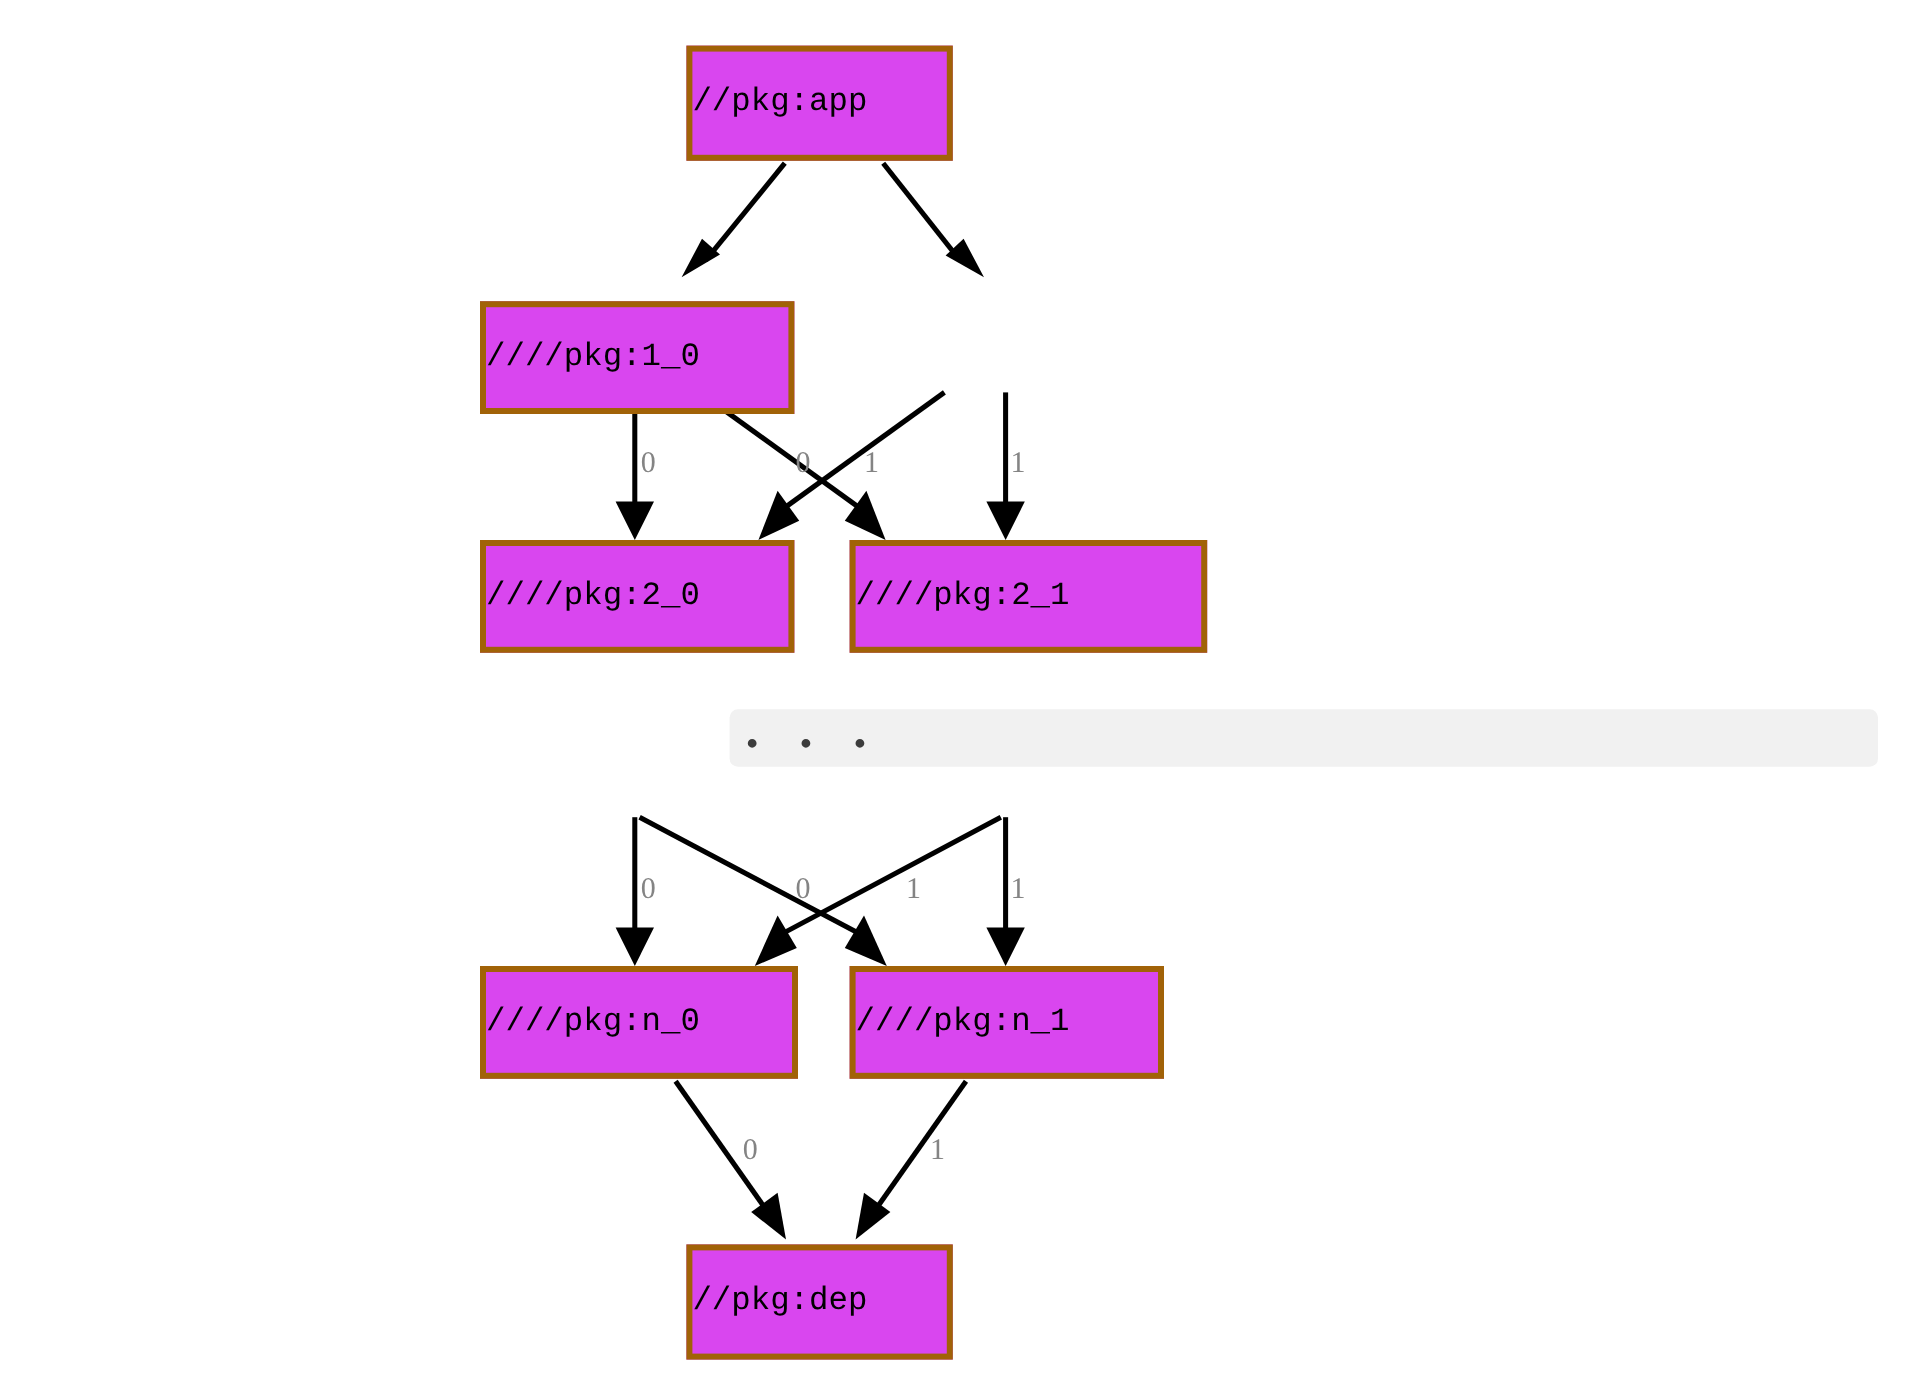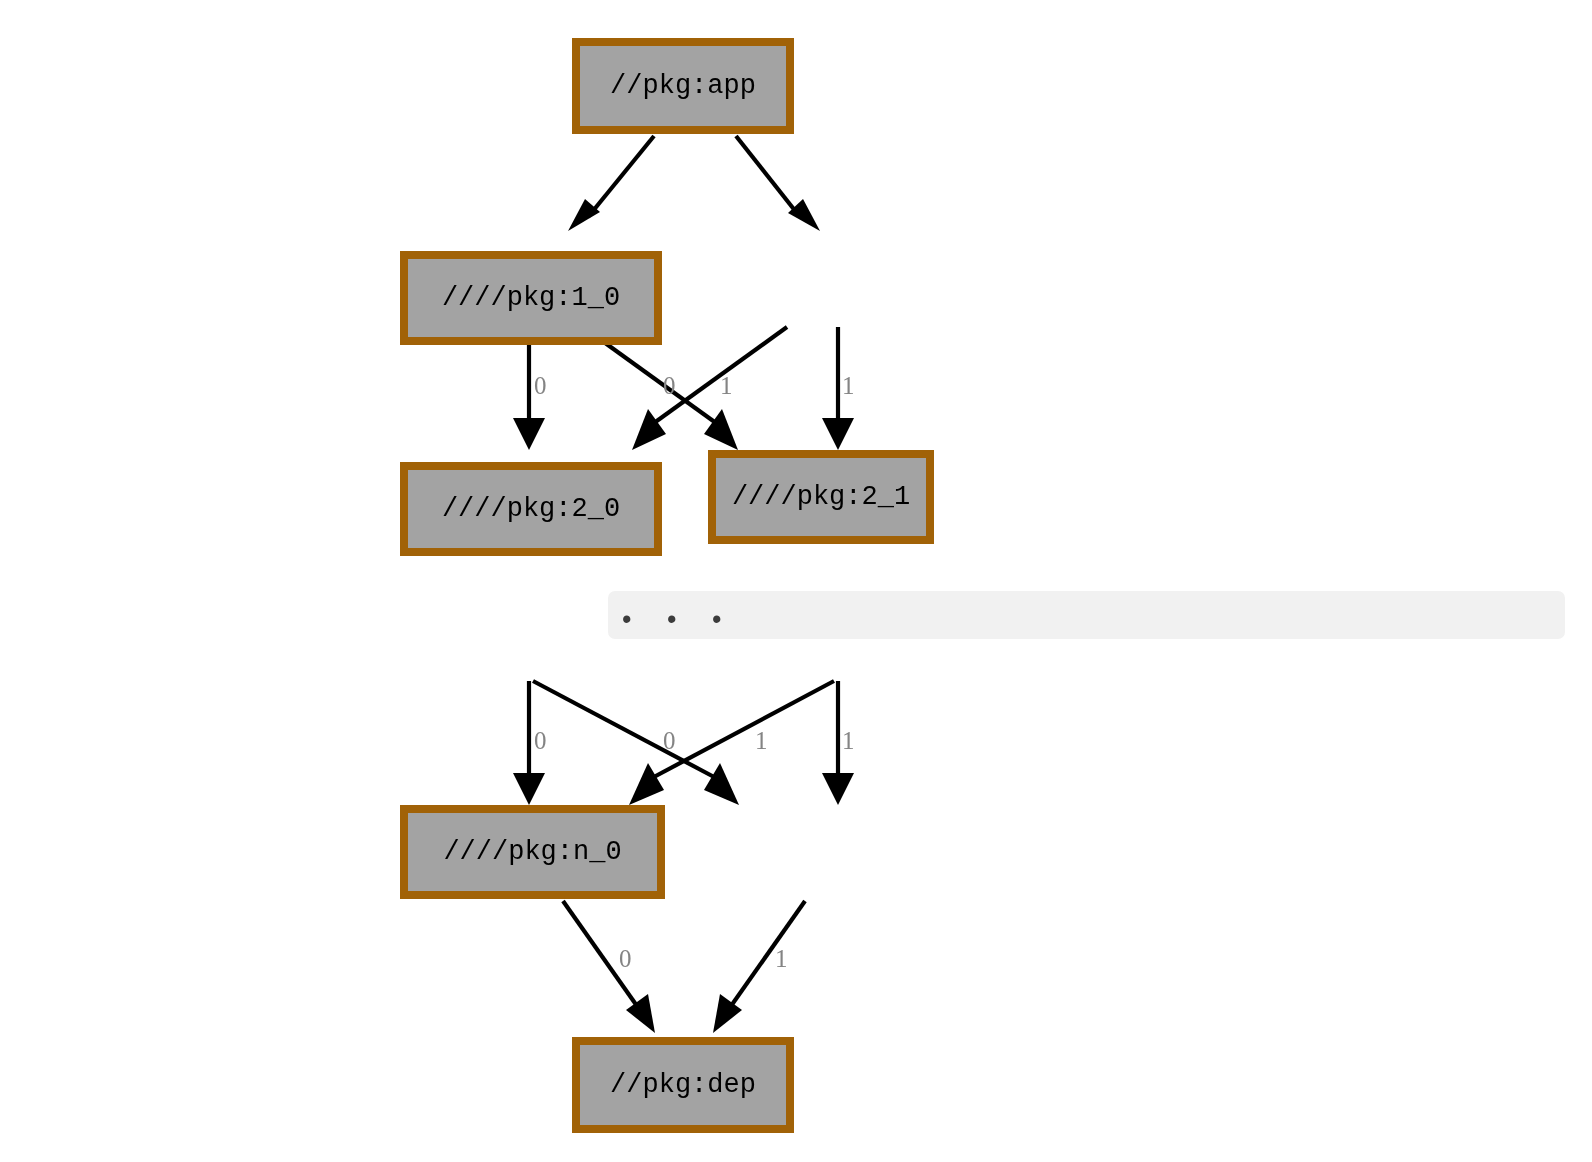--- a/index.html
+++ b/index.html
@@ -39,40 +39,39 @@
   }
   #edge-layer .edge-head {
     fill: #000000;
     stroke: none;
   }
 
   
   .node {
     position: absolute;
     box-sizing: border-box;
-    background: #a3a3a3;
-    border: 8px solid #a16207;
+    background: #d946ef;
+    border: 5px solid #a16207;
     display: flex;
     align-items: center;
-    justify-content: center;
   }
   .node .node-label {
     font-family: "Liberation Mono", "DejaVu Sans Mono", monospace;
     font-size: 27px;
     line-height: 1;
     color: #000000;
     white-space: nowrap;
     letter-spacing: 0px;
   }
 
   .node-app  { left: 572px;  top: 38px;   width: 222px; height: 96px; }
   .node-1-0  { left: 400px;  top: 231px;  width: 262px; height: 94px; margin-top: 20px; }
   .node-1-1  { left: 708px;  top: 231px;  width: 262px; height: 94px; }
-  .node-2-0  { left: 400px;  top: 450px;  width: 262px; height: 94px; margin-top: 12px; }
-  .node-2-1  { left: 708px;  top: 450px;  width: 226px; height: 94px; }
+  .node-2-0  { left: 400px;  top: 450px;  width: 262px; height: 94px; }
+  .node-2-1  { left: 708px;  top: 450px;  width: 298px; height: 94px; }
   .node-n-0  { left: 400px;  top: 805px;  width: 265px; height: 94px; }
   .node-n-1  { left: 708px;  top: 805px;  width: 262px; height: 94px; }
   .node-dep  { left: 572px;  top: 1037px; width: 222px; height: 96px; }
 
   
   .edge-label {
     position: absolute;
     font-family: "Liberation Serif", "DejaVu Serif", serif;
     font-size: 25px;
     line-height: 1;
@@ -184,20 +183,23 @@
   </div>
 
   <div class="node node-2-1">
     <span class="node-label">////pkg:2_1</span>
   </div>
 
   <div class="node node-n-0">
     <span class="node-label">////pkg:n_0</span>
   </div>
 
+  <div class="node node-n-1">
+    <span class="node-label">////pkg:n_1</span>
+  </div>
 
   <div class="node node-dep">
     <span class="node-label">//pkg:dep</span>
   </div>
 
   <span class="edge-label" style="left:534px; top:373px;">0</span>
 
   <span class="edge-label" style="left:663px; top:373px;">0</span>
 
   <span class="edge-label" style="left:720px; top:373px;">1</span>

